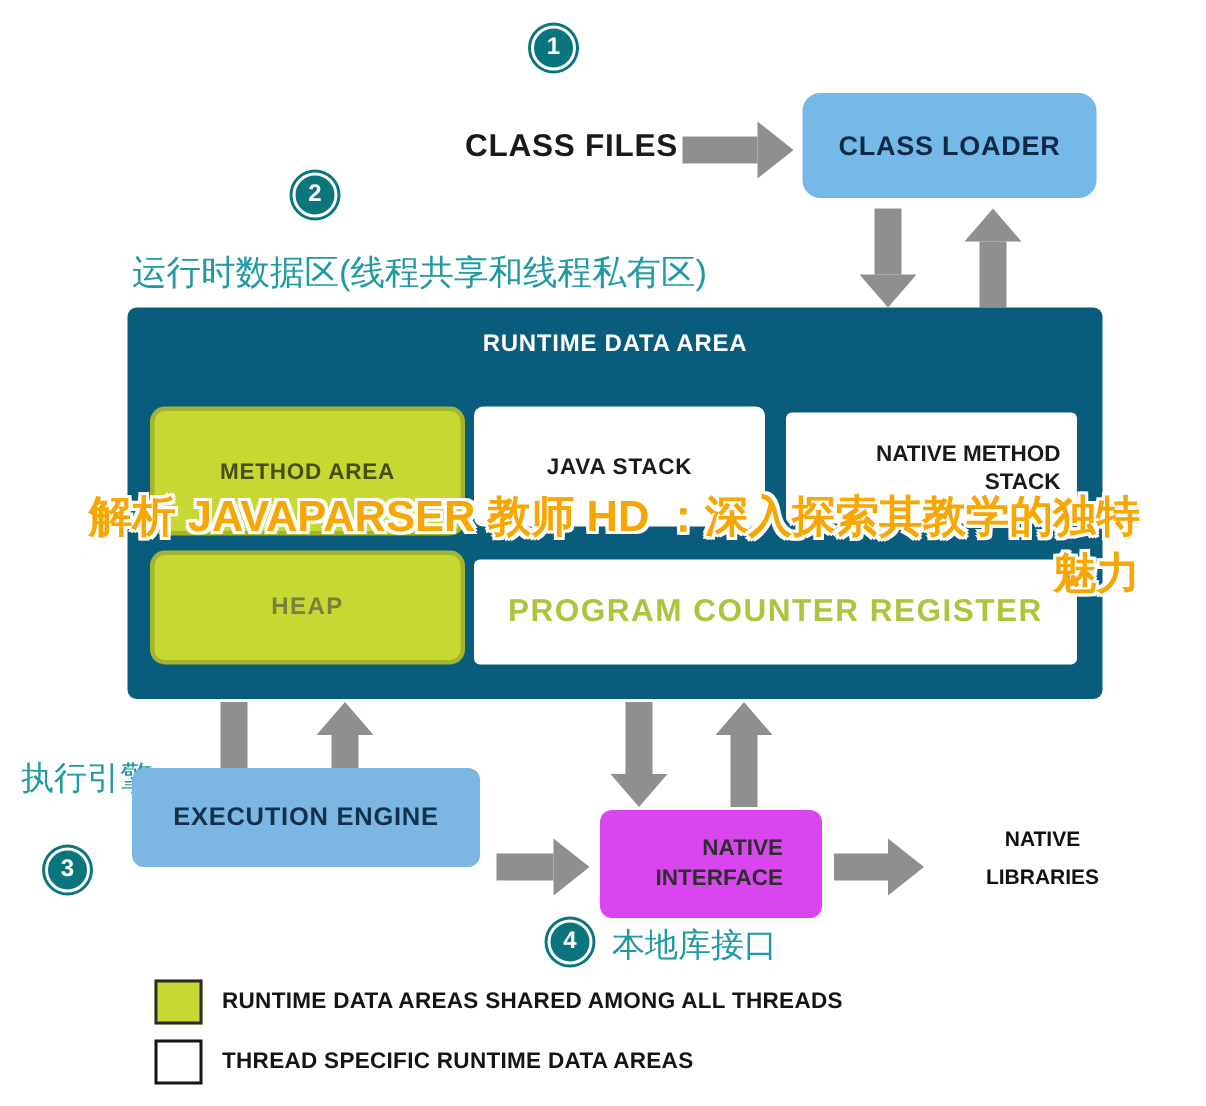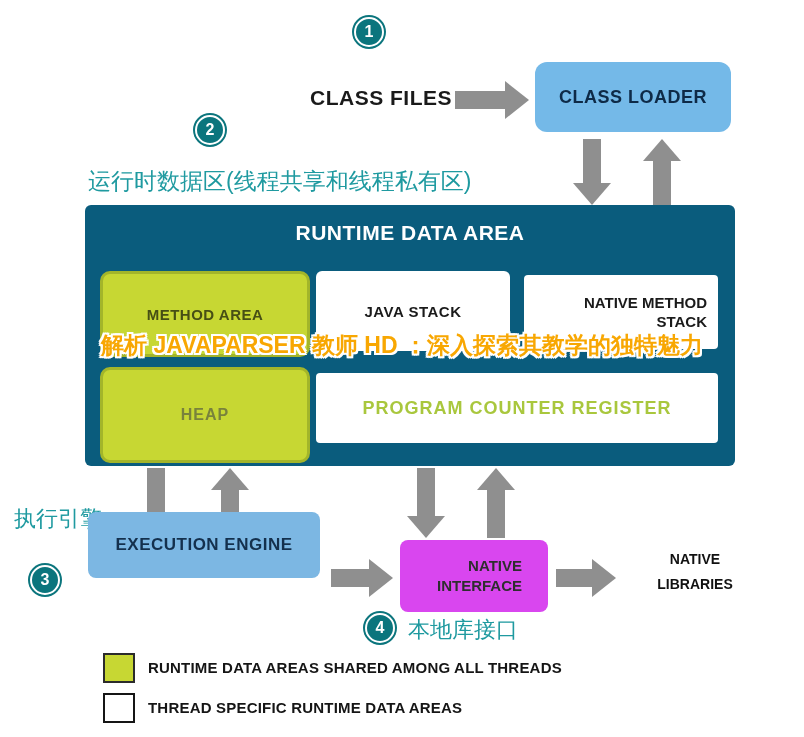--- a/index.html
+++ b/index.html
@@ -25,31 +25,31 @@
   .arr.up .head    { top:0; left:0; border-left:19px solid transparent; border-right:19px solid transparent; border-bottom:22px solid #8f8f8f; }
   .arr.right .shaft{ top:50%; transform:translateY(-50%); left:0; height:18px; width:calc(100% - 24px); }
   .arr.right .head { right:0; top:0; border-top:19px solid transparent; border-bottom:19px solid transparent; border-left:24px solid #8f8f8f; }
 
   .box { position:absolute; display:flex; align-items:center; justify-content:center; font-weight:bold; text-align:right; }
 
   #class-files { position:absolute; left:310px; top:86px; font-size:21px; font-weight:bold; color:#1a1a1a; letter-spacing:0.5px; }
   #class-loader { left:535px; top:62px; width:196px; height:70px; background:#74b9e8; border-radius:12px; font-size:18px; color:#0e2a47; letter-spacing:0.5px; }
 
   #runtime { position:absolute; left:85px; top:205px; width:650px; height:261px; background:#0a5c7d; border-radius:6px; }
-  #runtime-title { position:absolute; top:16px; left:0; width:100%; text-align:center; color:#ffffff; font-weight:bold; font-size:21px; letter-spacing:0.5px; }
+  #runtime-title { position:absolute; top:16px; left:0; width:100%; text-align:center; color:#ffffff; font-weight:bold; font-size:16px; letter-spacing:0.5px; }
   #method-area { left:15px; top:66px; width:210px; height:86px; background:#c7d733; border:3px solid #a3b52a; border-radius:10px; font-size:15px; color:#474f15; letter-spacing:0.5px; }
   #java-stack { left:231px; top:66px; width:194px; height:80px; background:#ffffff; border-radius:6px; font-size:15px; color:#1a1a1a; letter-spacing:0.5px; }
   #native-method-stack { left:439px; top:70px; width:194px; height:74px; background:#ffffff; border-radius:4px; font-size:15px; color:#1a1a1a; line-height:19px;padding-left:22px; }
   #native-method-stack span { display:inline-block; max-width:150px; }
-  #heap { left:15px; top:162px; width:210px; height:96px; background:#c7d733; border:3px solid #a3b52a; border-radius:10px; font-size:16px; color:#79823c; letter-spacing:1px; }
-  #pc-register { left:231px; top:168px; width:402px; height:70px; background:#ffffff; border-radius:4px; font-size:18px; color:#a9c73d; letter-spacing:1px; }
+  #heap { left:15px; top:162px; width:210px; height:76px; background:#c7d733; border:3px solid #a3b52a; border-radius:10px; font-size:16px; color:#79823c; letter-spacing:1px; }
+  #pc-register { left:231px; top:168px; width:402px; height:70px; background:#ffffff; border-radius:4px; font-size:21px; color:#a9c73d; letter-spacing:1px; }
 
   #overlay-title {
     position:absolute; left:0; top:326px; width:100%; padding:0 44px;
-    text-align:center; font-size:23px; font-weight:bold; color:#f8a702; line-height:38px; z-index:10;
+    text-align:right; font-size:29px; font-weight:bold; color:#f8a702; line-height:38px; z-index:10;
     text-shadow:
       -2px -2px 0 #fff, 2px -2px 0 #fff, -2px 2px 0 #fff, 2px 2px 0 #fff,
       -2px 0 0 #fff, 2px 0 0 #fff, 0 -2px 0 #fff, 0 2px 0 #fff;
   }
 
   #execution-engine { left:88px; top:512px; width:232px; height:66px; background:#7cb7e3; border-radius:8px; font-size:17px; color:#14304d; letter-spacing:0.5px; }
   #native-interface { left:400px; top:540px; width:148px; height:72px; background:#d946ef; border-radius:8px; font-size:15px; color:#2e2e2e; line-height:20px; }
   #native-interface span { display:inline-block; max-width:96px; }
   #native-libraries { position:absolute; left:620px; top:547px; width:150px; text-align:center; font-size:14px; font-weight:bold; color:#111111; line-height:25px; }
   #native-libraries span { display:inline-block; max-width:110px; }

